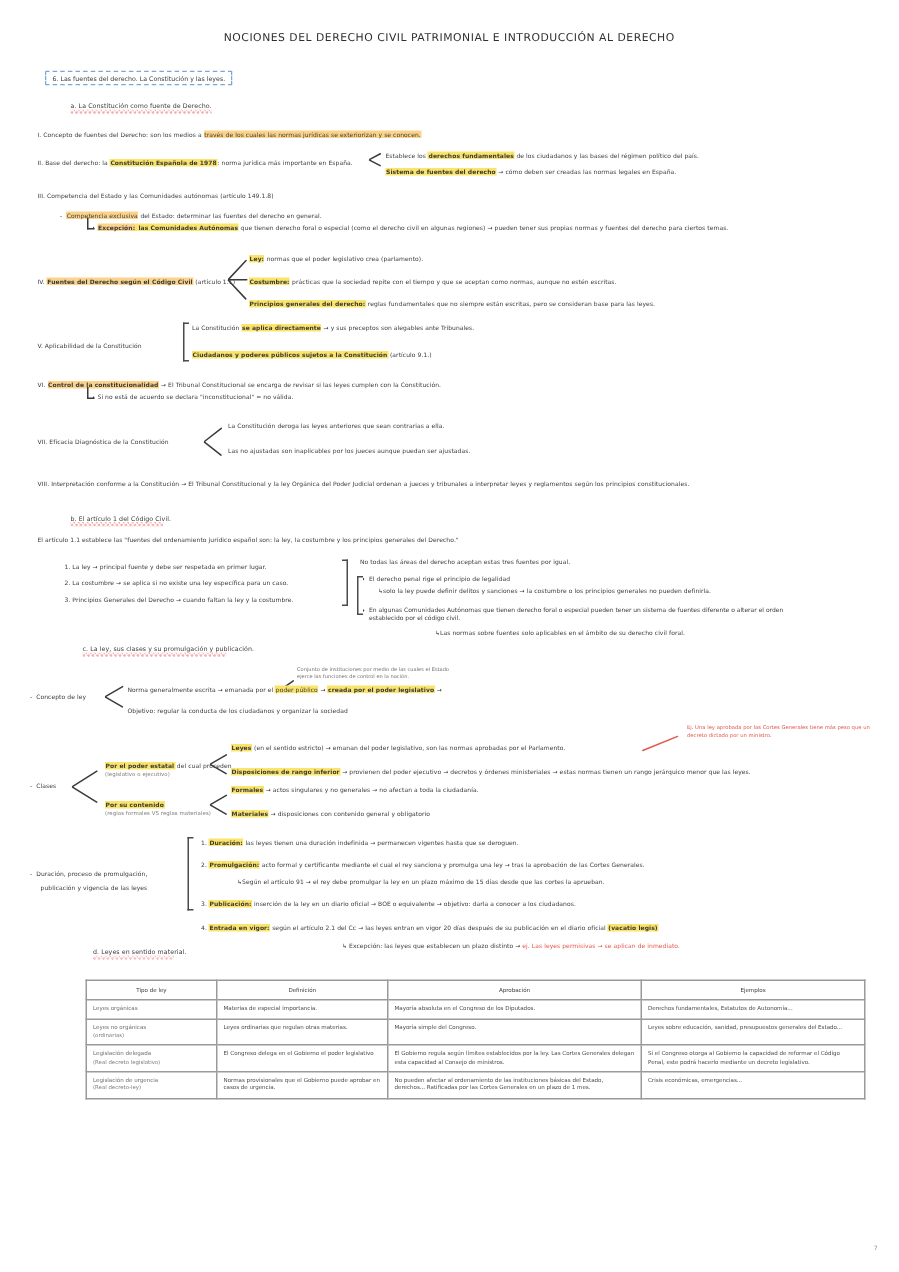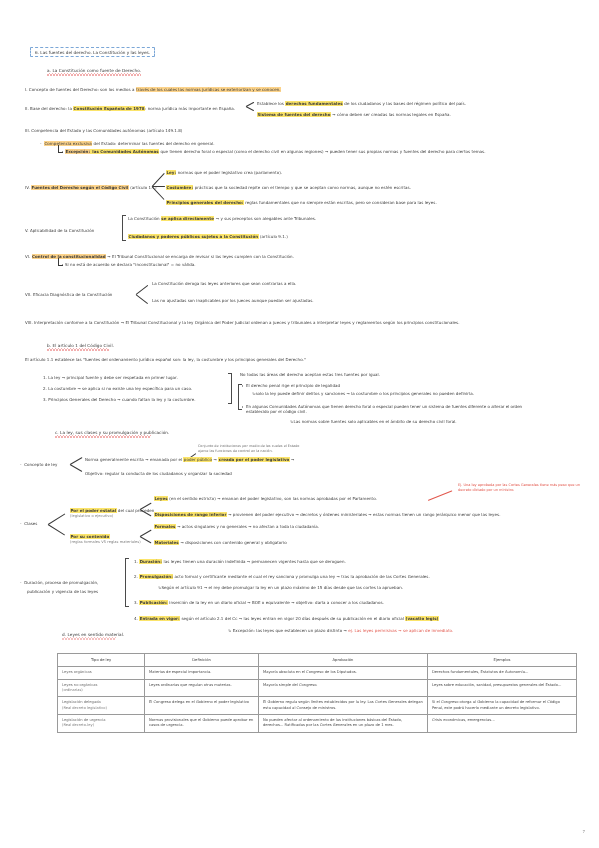--- a/index.html
+++ b/index.html
@@ -46,20 +46,21 @@
   table.notes td.c2{width:105px;}
   table.notes td.c3{width:160px;}
   table.notes td.c4{width:140px;}
   .pgnum{position:absolute;right:14px;bottom:14px;font-size:4px;color:#8a8a8a;}
 </style>
 </head>
 <body>
 
 <div class="page">
 
+  <div class="title">NOCIONES DEL DERECHO CIVIL PATRIMONIAL E INTRODUCCIÓN AL DERECHO</div>
 
   <div class="dashbox" style="left:30px;top:47px;">6. Las fuentes del derecho. La Constitución y las leyes.</div>
 
   <div class="t" style="left:47px;top:68px;font-size:4.2px;">a. La Constitución como fuente de Derecho.</div>
   <div class="squig" style="left:47px;top:73px;width:94px;"></div>
 
   <div class="t" style="left:25px;top:87px;">
     <span>I. Concepto de fuentes del Derecho: son los medios a </span><span class="hl-o">través de los cuales las normas jurídicas se exteriorizan y se conocen.</span>
   </div>
 

